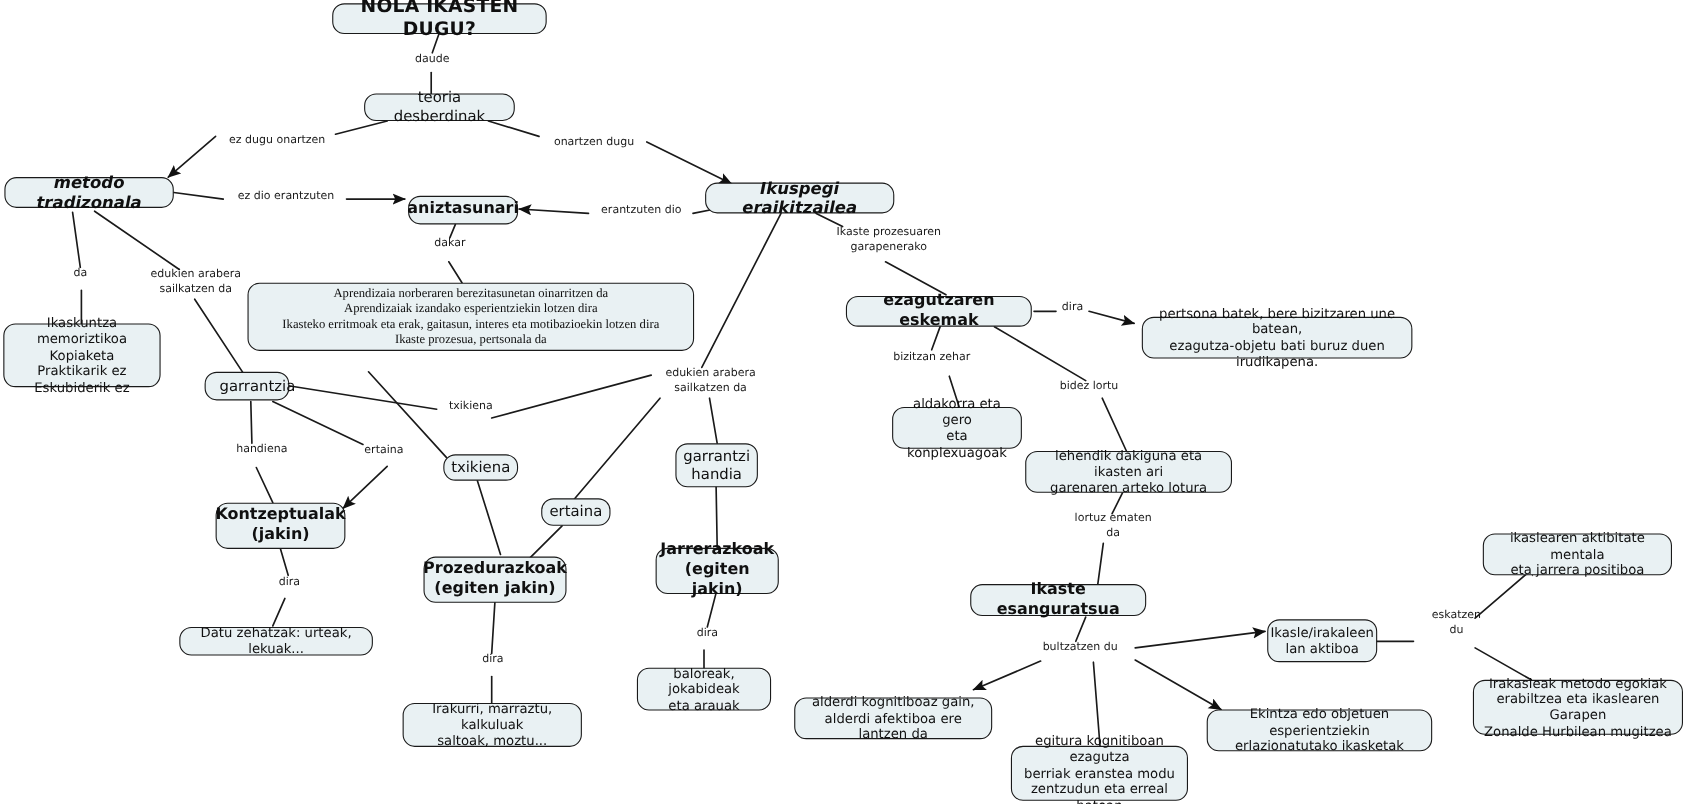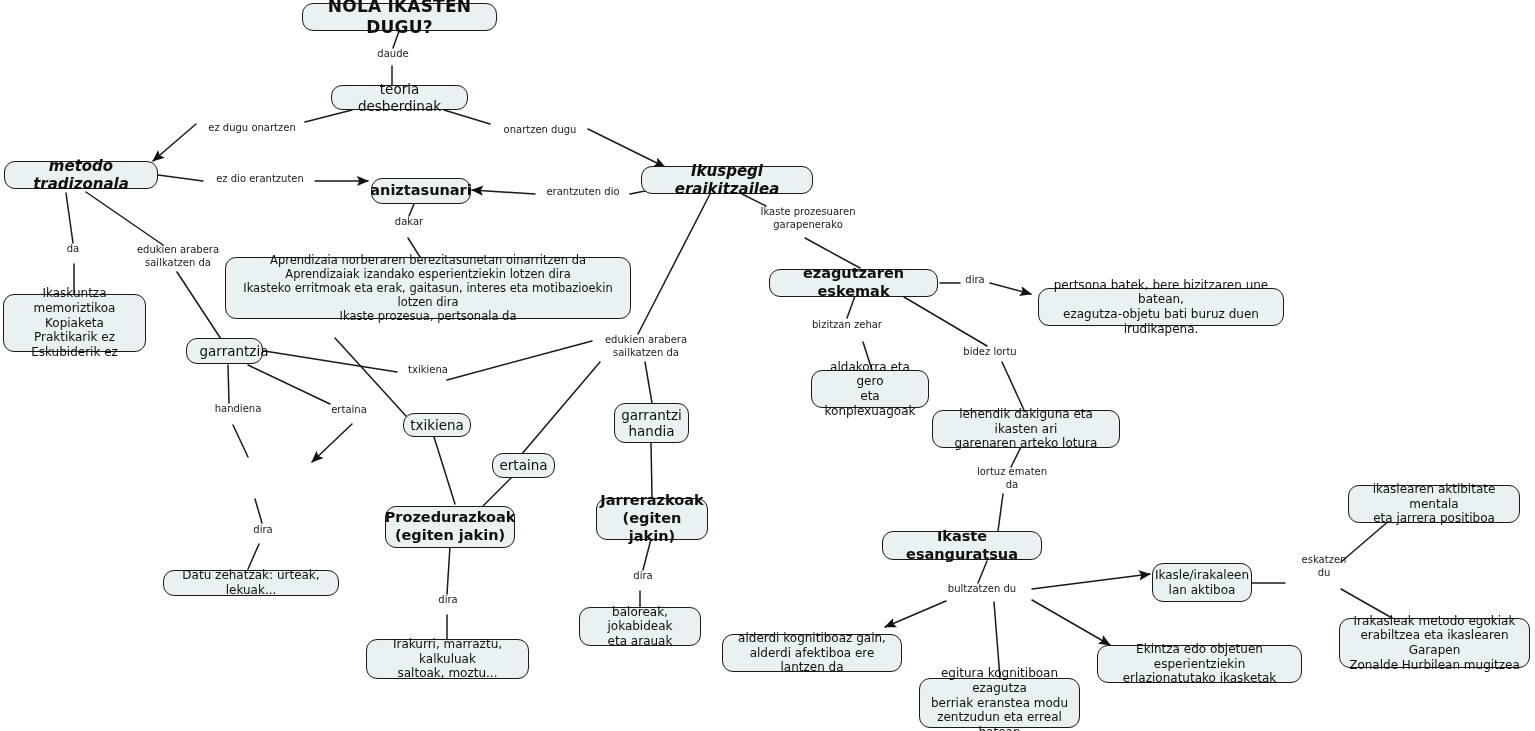--- a/index.html
+++ b/index.html
@@ -154,34 +154,36 @@
 
   <div class="node n-bold" style="left:371px;top:178px;width:100px;height:26px;">aniztasunari</div>
 
   <div class="node n-bolditalic" style="left:641px;top:166px;width:172px;height:28px;">Ikuspegi eraikitzailea</div>
 
   <div class="node n-small" style="left:3px;top:294px;width:143px;height:58px;">Ikaskuntza memoriztikoa
 Kopiaketa
 Praktikarik ez
 Eskubiderik ez</div>
 
-  <div class="node n-xsmall" style="left:225px;top:257px;width:406px;height:62px;">Aprendizaia norberaren berezitasunetan oinarritzen da
+  <div class="node n-xsmall" style="left:225px;top:257px;width:406px;height:62px;font-family:Liberation Serif, serif;">Aprendizaia norberaren berezitasunetan oinarritzen da
 Aprendizaiak izandako esperientziekin lotzen dira
 Ikasteko erritmoak eta erak, gaitasun, interes eta motibazioekin lotzen dira
 Ikaste prozesua, pertsonala da</div>
 
   <div class="node n-plain" style="left:186px;top:338px;width:77px;height:26px;padding-left:28px;">garrantzia</div>
 
   <div class="node n-plain" style="left:403px;top:413px;width:68px;height:24px;">txikiena</div>
 
   <div class="node n-plain" style="left:492px;top:453px;width:63px;height:25px;">ertaina</div>
 
   <div class="node n-plain" style="left:614px;top:403px;width:75px;height:40px;">garrantzi
 handia</div>
 
+  <div class="node n-bold" style="left:196px;top:457px;width:118px;height:42px;">Kontzeptualak
+(jakin)</div>
 
   <div class="node n-bold" style="left:385px;top:506px;width:130px;height:42px;">Prozedurazkoak
 (egiten jakin)</div>
 
   <div class="node n-bold" style="left:596px;top:498px;width:112px;height:42px;">Jarrerazkoak
 (egiten jakin)</div>
 
   <div class="node n-small" style="left:163px;top:570px;width:176px;height:26px;">Datu zehatzak: urteak, lekuak...</div>
 
   <div class="node n-small" style="left:366px;top:639px;width:163px;height:40px;">Irakurri, marraztu, kalkuluak

